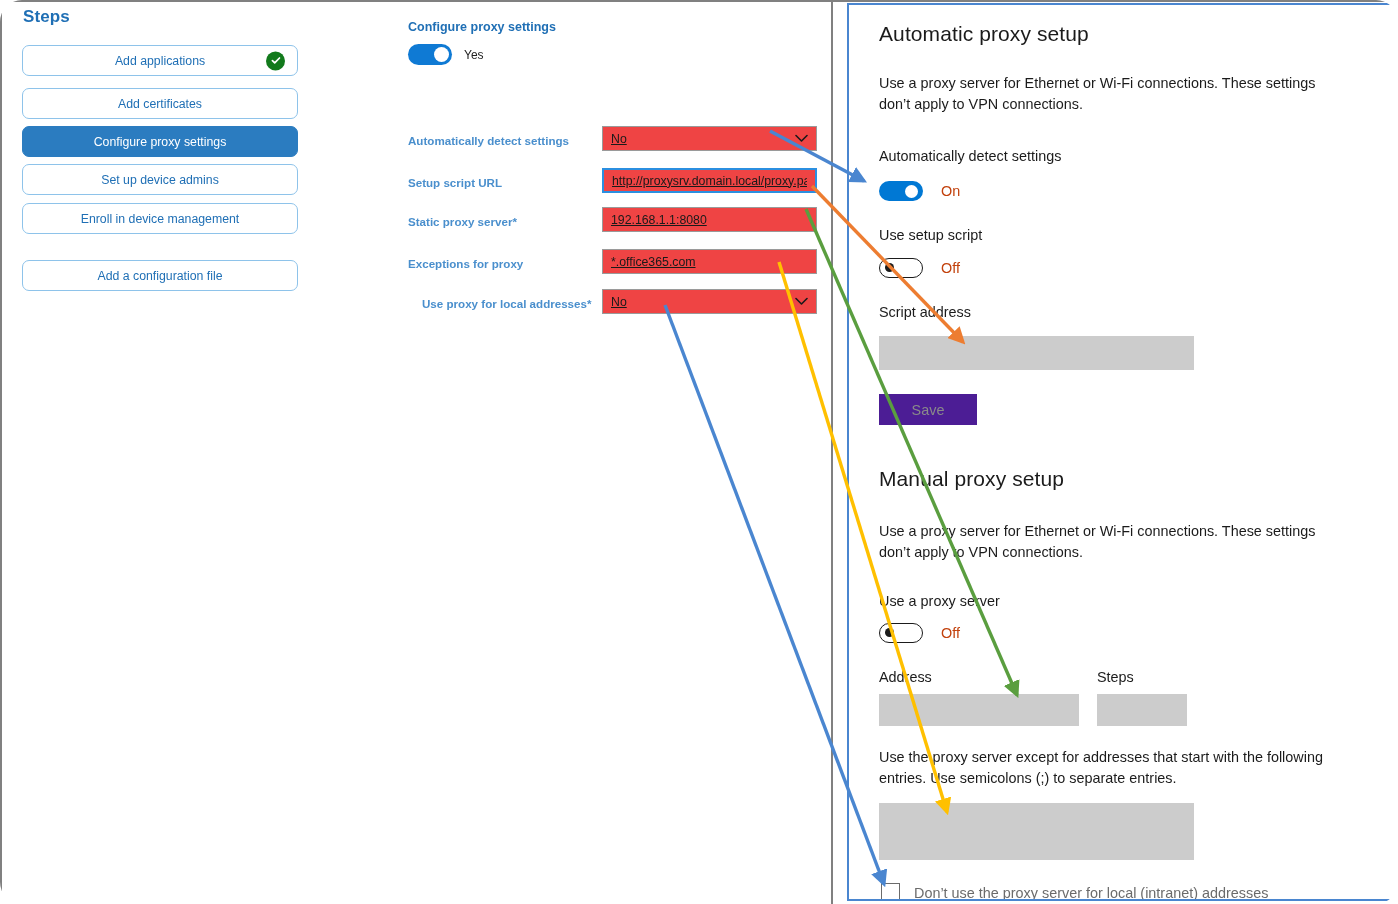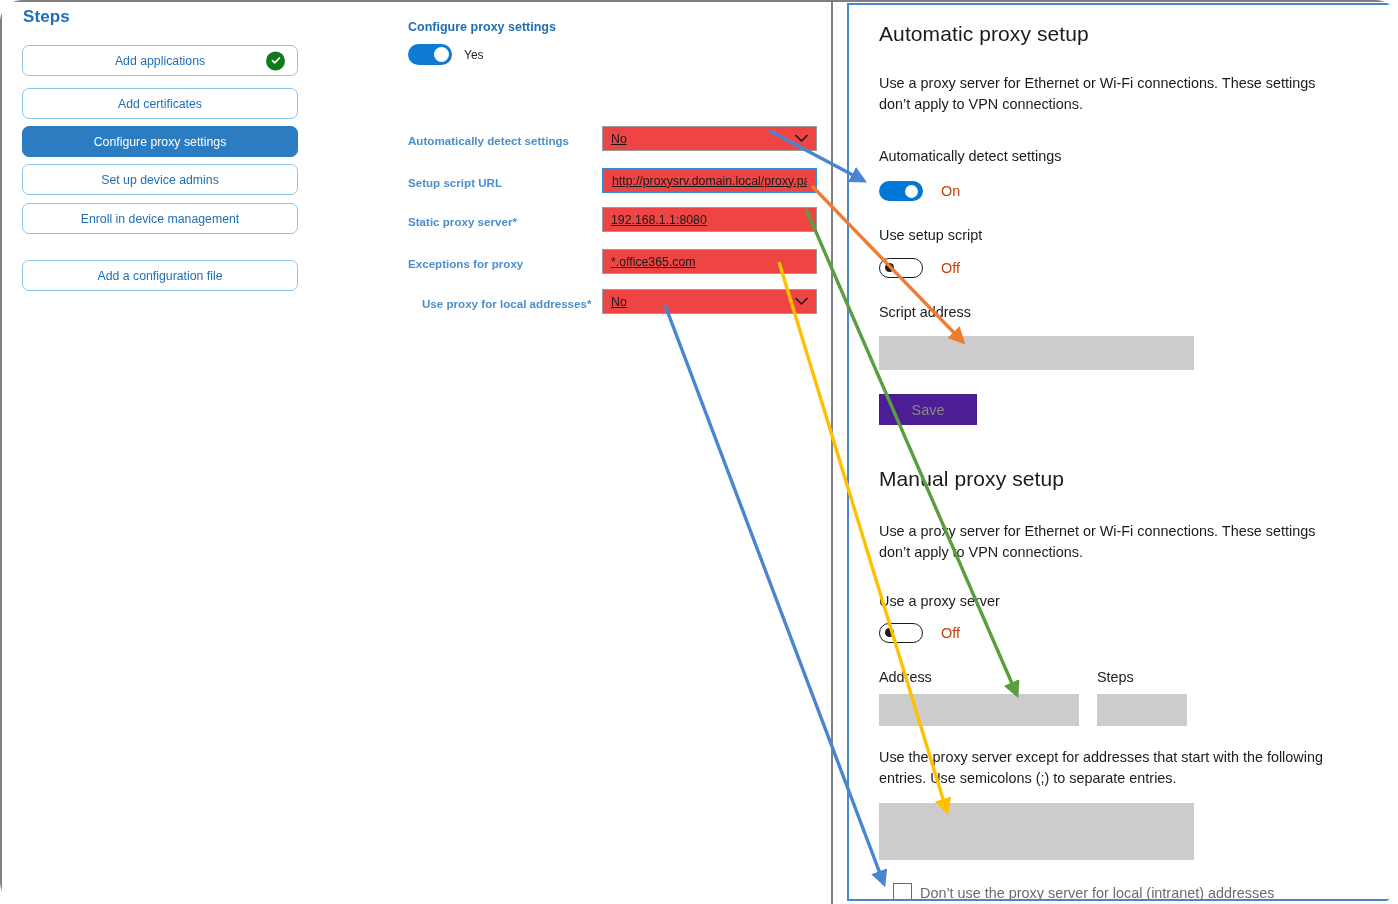--- a/index.html
+++ b/index.html
@@ -253,24 +253,24 @@
     background: #4c1d95;
     color: #8a8a8a;
     font-size: 14.4px;
     display: flex;
     align-items: center;
     justify-content: center;
     cursor: default;
   }
   .chk-row {
     position: absolute;
-    left: 44px;
-    display: flex;
-    align-items: center;
-    gap: 8px;
+    left: 32px;
+    display: flex;
+    align-items: center;
+    gap: 14px;
     text-align: right;
   }
   .chk-box {
     width: 19px; height: 19px;
     box-sizing: border-box;
     border: 1.6px solid #6b6b6b;
     background: #ffffff;
     flex: none;
     cursor: pointer;
   }

